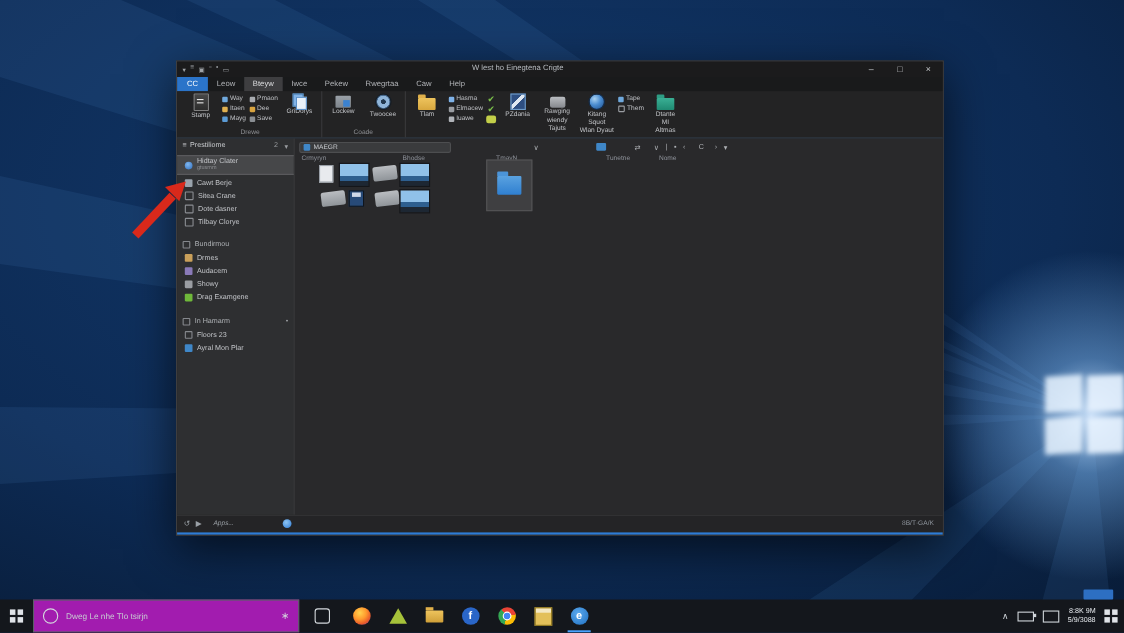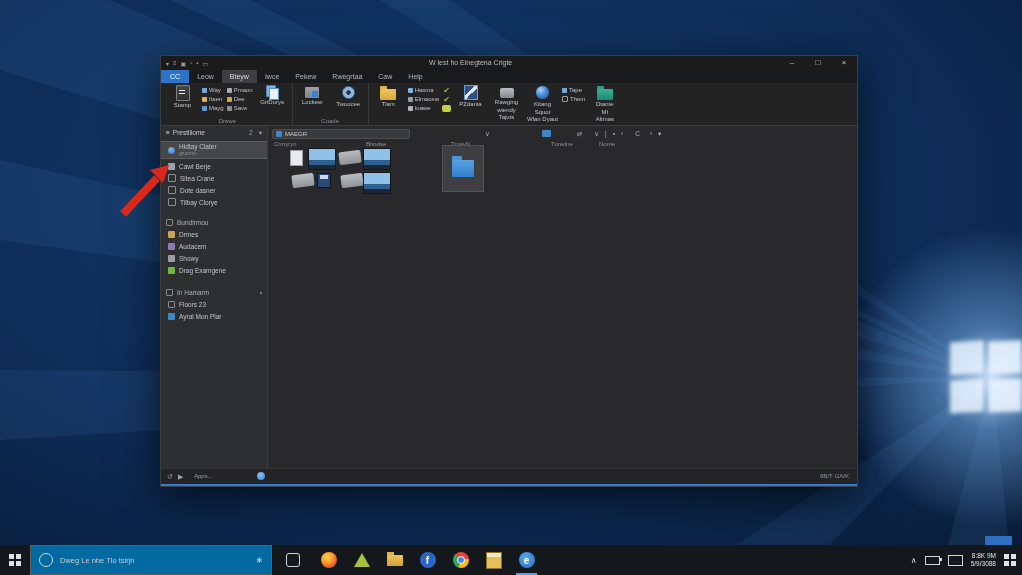--- a/index.html
+++ b/index.html
@@ -122,21 +122,21 @@
 
   
   #arrow{position:absolute;left:105px;top:148px;z-index:4;}
 
   
   .taskbar{position:absolute;left:0;right:0;bottom:0;height:30px;background:#14171c;z-index:5;
            display:flex;align-items:center;}
   .start{width:30px;height:30px;display:flex;align-items:center;justify-content:center;}
   .startgrid{width:12px;height:12px;display:grid;grid-template-columns:5px 5px;grid-template-rows:5px 5px;gap:2px;}
   .startgrid span{background:#dfe3e8;}
-  .searchbox{width:242px;height:30px;background:#0369a1;border:1px solid #5a6066;box-sizing:border-box;
+  .searchbox{width:242px;height:30px;background:#a21caf;border:1px solid #5a6066;box-sizing:border-box;
              display:flex;align-items:center;padding:0 8px;gap:7px;color:#c7ccd2;font-size:7.5px;}
   .cortana{width:12px;height:12px;border:1.5px solid #d4d9dd;border-radius:50%;flex:none;}
   .sparkle{margin-left:auto;color:#d4d9dd;font-size:9px;}
   .taskview{width:12px;height:12px;border:1.5px solid #d4d9dd;border-radius:3px;margin:0 12px 0 14px;}
   .app{width:33px;height:30px;display:flex;align-items:center;justify-content:center;position:relative;}
   .app.active::after{content:"";position:absolute;left:6px;right:6px;bottom:0;height:2px;background:#4aa3ff;}
   .ffx{width:16px;height:16px;border-radius:50%;
        background:radial-gradient(circle at 38% 32%, #ffd24d, #ff9a2e 40%, #e85c2a 68%, #7a3bb8 100%);}
   .greena{width:0;height:0;border-left:8px solid transparent;border-right:8px solid transparent;
           border-bottom:14px solid #a6c23a;}

